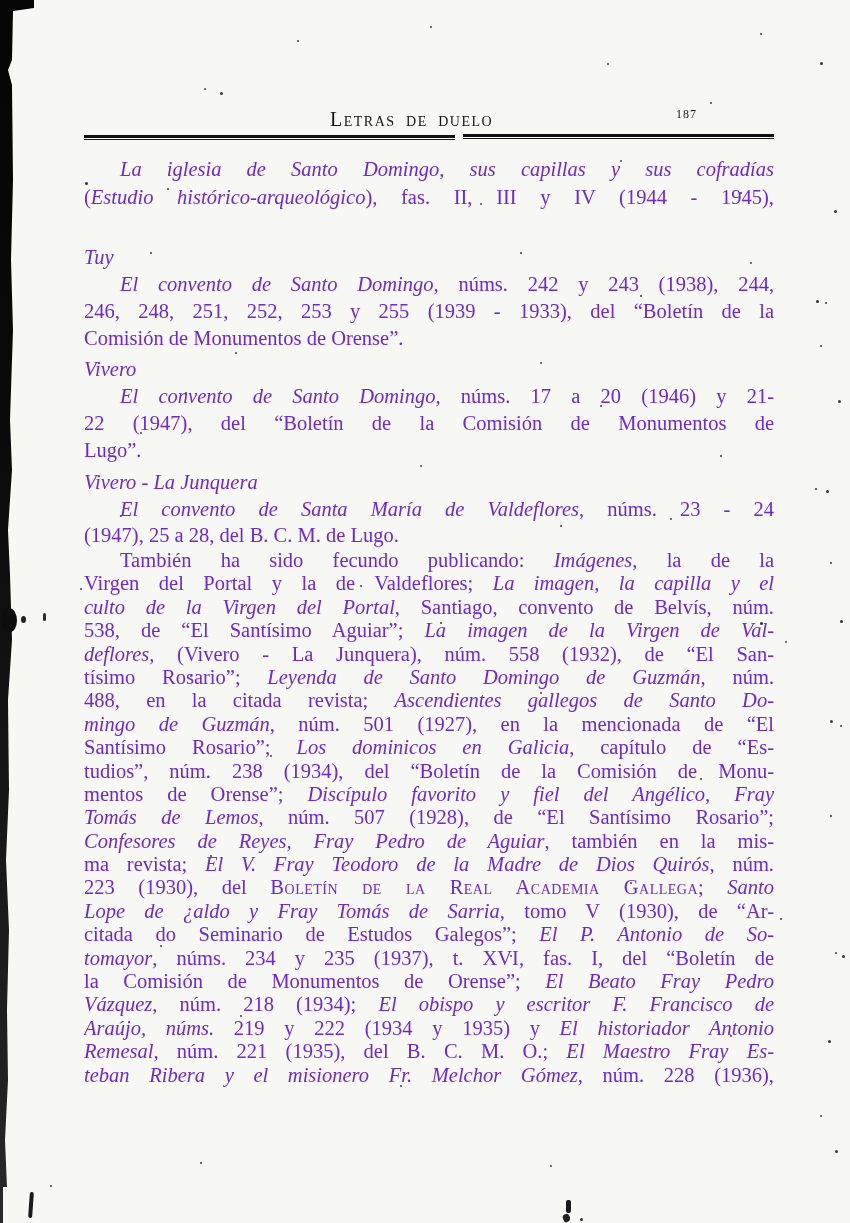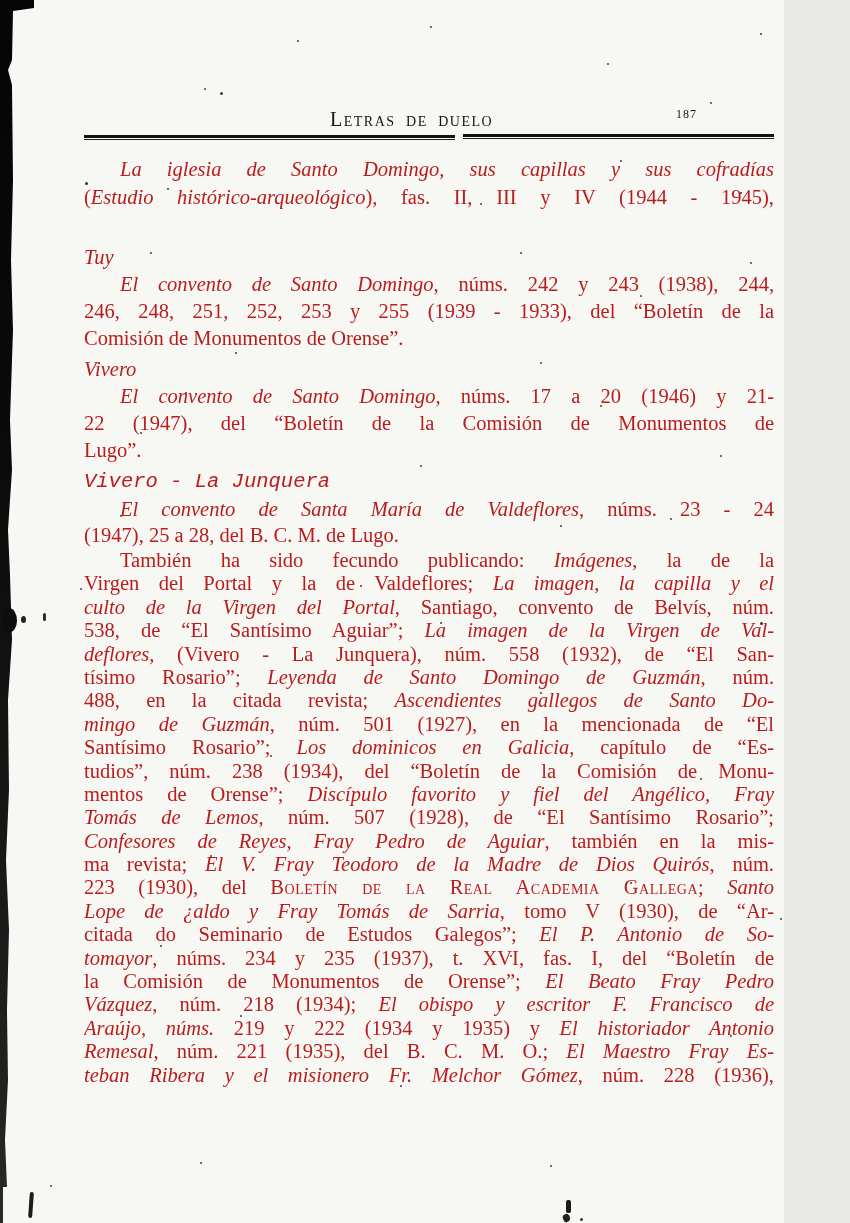--- a/index.html
+++ b/index.html
@@ -1,47 +1,47 @@
 <!DOCTYPE html>
 <html><head>
 <meta charset="utf-8">
 <style>
   html,body{margin:0;padding:0;background:#e9e9e7;}
   .page{
-    position:relative;width:784px;height:1223px;overflow:hidden;
+    position:relative;width:850px;height:1223px;overflow:hidden;
     background:#f7f7f4;
     font-family:"Liberation Serif","DejaVu Serif",serif;
     color:#171717;
   }
   
   .running-title{
     position:absolute;left:330px;top:108px;
     font-variant:small-caps;font-size:20px;letter-spacing:1.5px;
     word-spacing:4px;color:#141414;
   }
   .page-number{position:absolute;left:676px;top:107px;font-size:12px;letter-spacing:1px;color:#141414;}
   .rule{position:absolute;height:6px;background:linear-gradient(#121212 0 3px,rgba(0,0,0,0) 3px 4px,#1c1c1c 4px 5px,rgba(0,0,0,0) 5px);}
   .rule-left{left:84px;top:135px;width:371px;}
   .rule-right{left:463px;top:134px;width:311px;}
   
   .block{position:absolute;left:84px;width:690px;}
   .line{
     height:var(--lh,26px);line-height:var(--lh,26px);
-    font-size:20.5px;white-space:nowrap;color:#b91c1c;
+    font-size:20.5px;white-space:nowrap;color:#6d28d9;
   }
   .line.just{white-space:normal;text-align:justify;text-align-last:justify;overflow:hidden;}
   .line.ind{padding-left:36px;}
   .it{font-style:italic;}
   .sc{font-variant:small-caps;letter-spacing:0.5px;}
   #blk-p1{top:155px;--lh:28px;}
   #blk-h-tuy{top:244px;--lh:26px;}
   #blk-p2{top:271px;--lh:27px;}
   #blk-h-vivero{top:356px;--lh:26px;}
   #blk-p3{top:383px;--lh:27px;}
-  #blk-h-junquera{top:469px;font-family:Liberation Mono, monospace;--lh:26px;}
+  #blk-h-junquera{top:469px;--lh:26px;}
   #blk-p4{top:496px;--lh:26px;}
   #blk-p5{top:549px;--lh:23.4px;}
   
   .binding-strip{
     position:absolute;left:0;top:0;width:40px;height:1223px;
     background:linear-gradient(180deg,#050505 0%,#0a0a0a 35%,#161616 65%,#222 90%,#2a2a2a 100%);
     clip-path:polygon(0 0,34px 0,34px 8px,13px 11px,12px 60px,8px 70px,12px 85px,13px 180px,11px 260px,13px 330px,10px 420px,12px 470px,8px 530px,10px 575px,12px 640px,8px 700px,9px 790px,6px 860px,9px 930px,7px 1010px,8px 1080px,5px 1140px,7px 1187px,3px 1187px,3px 1223px,0 1223px);
   }
   .binding-tick{position:absolute;left:29px;top:1192px;width:4px;height:26px;background:#1b1b1b;border-radius:2px;transform:rotate(4deg);}
   .ink-blob{position:absolute;left:2px;top:608px;width:15px;height:24px;background:#0d0d0d;border-radius:40% 60% 55% 45%;}

